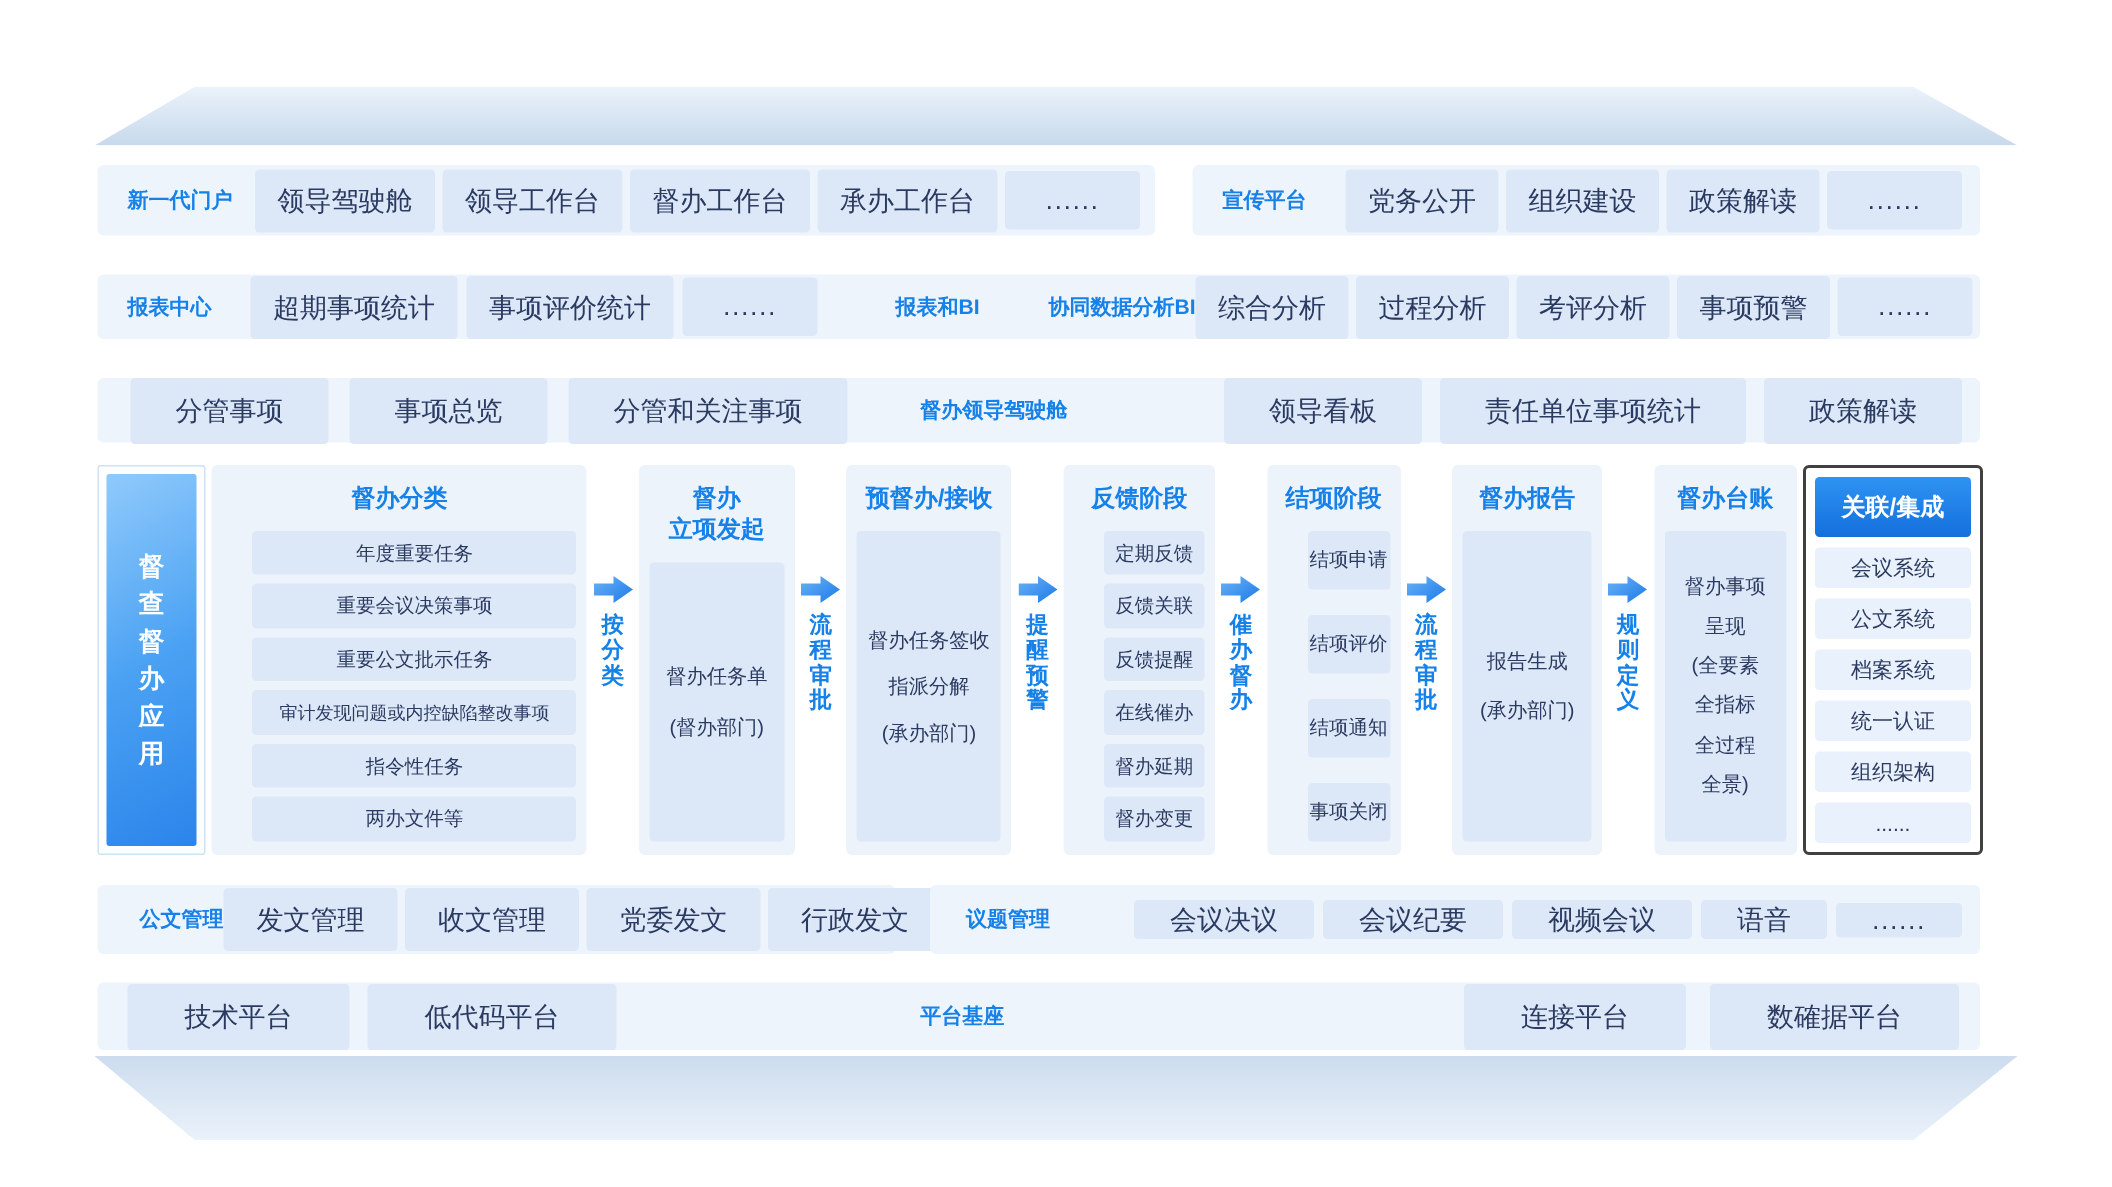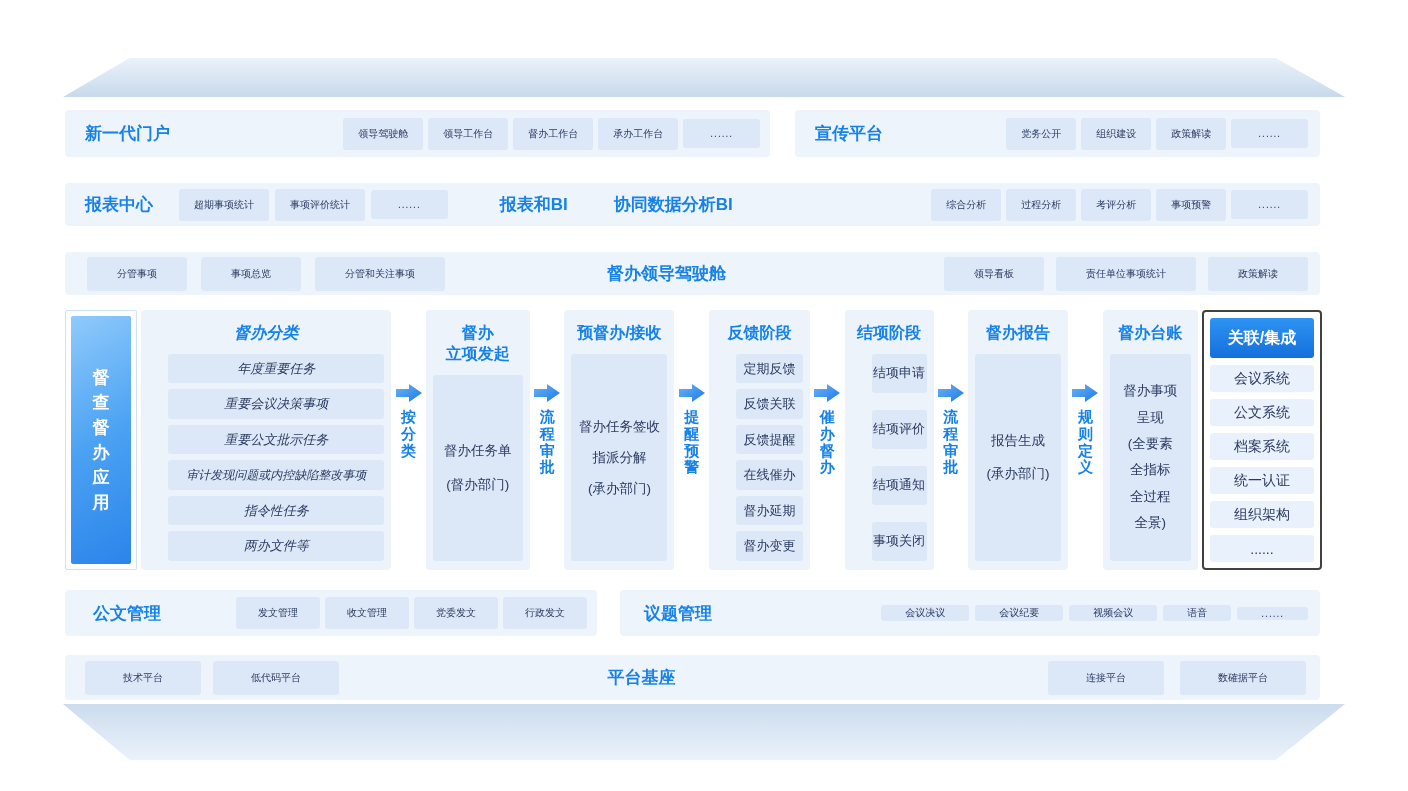--- a/index.html
+++ b/index.html
@@ -19,25 +19,25 @@
   .band { position:absolute; background:#eef4fc; border-radius:4px;
           display:flex; align-items:center; box-sizing:border-box; }
   .band-portal-left  { left:65px;  top:110px; width:705px;  height:47px; padding:0 10px 0 20px; }
   .band-portal-right { left:795px; top:110px; width:525px;  height:47px; padding:0 12px 0 20px; }
   .band-reports      { left:65px;  top:183px; width:1255px; height:43px; padding:0 12px 0 20px; }
   .band-cockpit      { left:65px;  top:252px; width:1255px; height:43px; padding:0 12px 0 20px; }
   .band-docs-left    { left:65px;  top:590px; width:532px;  height:46px; padding:0 10px 0 28px; }
   .band-docs-right   { left:620px; top:590px; width:700px;  height:46px; padding:0 12px 0 24px; }
   .band-platform     { left:65px;  top:655px; width:1255px; height:45px; padding:0 14px 0 20px; }
 
-  .btitle { color:#1581e9; font-weight:bold; font-size:17px; white-space:nowrap; }
+  .btitle { color:#1581e9; font-weight:bold; font-size:14px; white-space:nowrap; }
   .chiprow { display:flex; align-items:center; gap:5px; }
   .push { margin-left:auto; }
   .spacer { flex:1; }
-  .chip { background:#dce8f8; color:#2b3a60; font-size:10px; padding:9px 15px;
+  .chip { background:#dce8f8; color:#2b3a60; font-size:18px; padding:9px 15px;
           border-radius:3px; white-space:nowrap; text-align:center; }
   .chip.dots { padding:9px 27px; letter-spacing:1px; }
   .chip.wide { padding:10px 30px; }
   .band-reports .chiprow.left { margin-left:26px; gap:6px; }
   .mid1 { margin-left:52px; }
   .mid2 { margin-left:46px; }
   .band-cockpit .chiprow.left { margin-left:2px; gap:14px; }
   .band-cockpit .btitle { margin-right:56px; }
   .band-cockpit .chiprow.right { gap:12px; }
   .band-docs-left .chiprow { gap:5px; }
@@ -55,21 +55,21 @@
   .sidebox { width:72px; flex:none; box-sizing:border-box; border:1px solid #cfe2f6;
              background:#fbfdff; padding:5px; border-radius:2px; }
   .sidebar-grad { width:100%; height:100%; box-sizing:border-box; border-radius:2px;
     background:linear-gradient(150deg,#90cafb 0%,#4ba2f3 50%,#2b84ea 100%);
     display:flex; align-items:center; justify-content:center; }
   .vtext { width:1.15em; word-break:break-all; text-align:center; }
   .side-label { color:#ffffff; font-size:17px; font-weight:bold; line-height:1.48; }
 
   .col { background:#edf3fb; border-radius:4px; box-sizing:border-box;
          padding:10px 7px 9px; display:flex; flex-direction:column; align-items:center; flex:none; }
-  .col-classify   { width:250px;font-style:italic; }
+  .col-classify   { width:250px; }
   .col-initiate   { width:104px; }
   .col-receive    { width:110px;align-items:center; }
   .col-feedback   { width:101px; }
   .col-closing    { width:89px;  }
   .col-report     { width:100px; }
   .col-ledger     { width:95px;  }
   .col-integration{ width:120px; background:#ffffff; border:2px solid #404040; padding:6px; }
 
   .coltitle { color:#1581e9; font-weight:bold; font-size:16px; text-align:center;
               line-height:1.3; margin:3px 0 10px; white-space:pre-line; }

